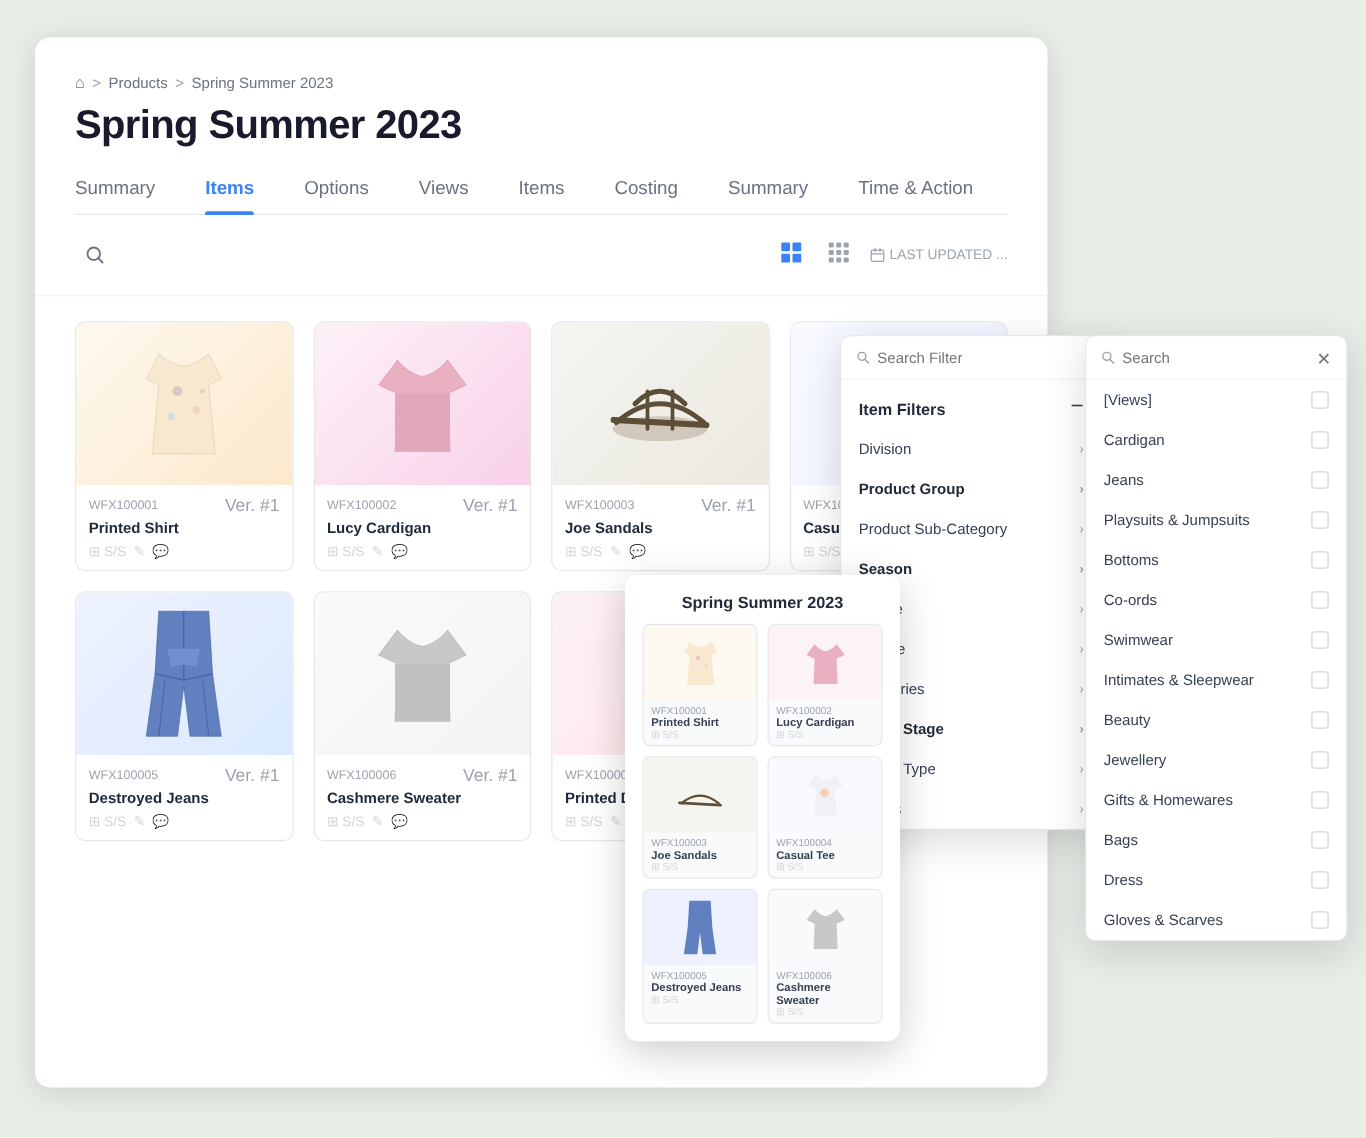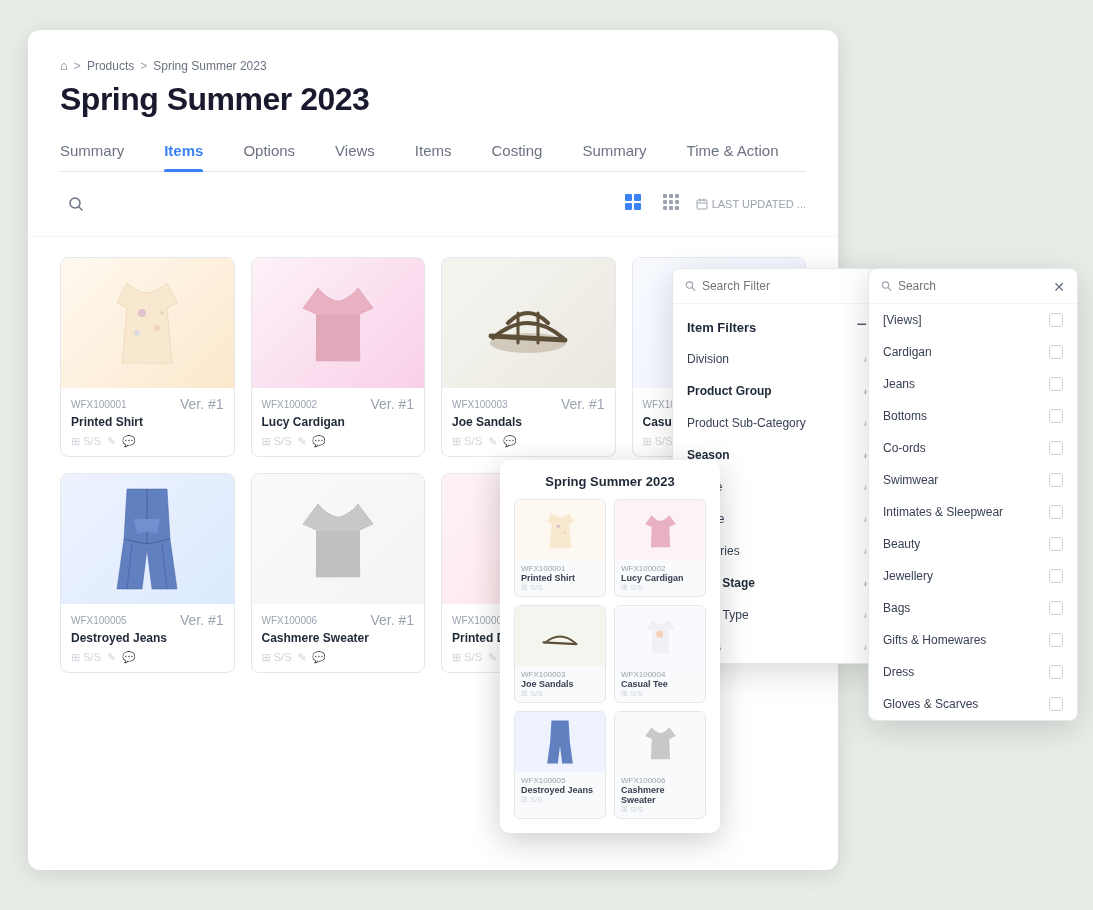--- a/index.html
+++ b/index.html
@@ -676,20 +676,24 @@
   </div>
   <div class="option-item">
     <span>Cardigan</span>
     <div class="option-checkbox"></div>
   </div>
   <div class="option-item">
     <span>Jeans</span>
     <div class="option-checkbox"></div>
   </div>
   <div class="option-item">
+    <span>Playsuits &amp; Jumpsuits</span>
+    <div class="option-checkbox"></div>
+  </div>
+  <div class="option-item">
     <span>Bottoms</span>
     <div class="option-checkbox"></div>
   </div>
   <div class="option-item">
     <span>Co-ords</span>
     <div class="option-checkbox"></div>
   </div>
   <div class="option-item">
     <span>Swimwear</span>
     <div class="option-checkbox"></div>
@@ -700,25 +704,25 @@
   </div>
   <div class="option-item">
     <span>Beauty</span>
     <div class="option-checkbox"></div>
   </div>
   <div class="option-item">
     <span>Jewellery</span>
     <div class="option-checkbox"></div>
   </div>
   <div class="option-item">
+    <span>Gifts &amp; Homewares</span>
+    <div class="option-checkbox"></div>
+  </div>
+  <div class="option-item">
     <span>Bags</span>
-    <div class="option-checkbox"></div>
-  </div>
-  <div class="option-item">
-    <span>Gifts &amp; Homewares</span>
     <div class="option-checkbox"></div>
   </div>
   <div class="option-item">
     <span>Dress</span>
     <div class="option-checkbox"></div>
   </div>
   <div class="option-item">
     <span>Gloves &amp; Scarves</span>
     <div class="option-checkbox"></div>
   </div>

